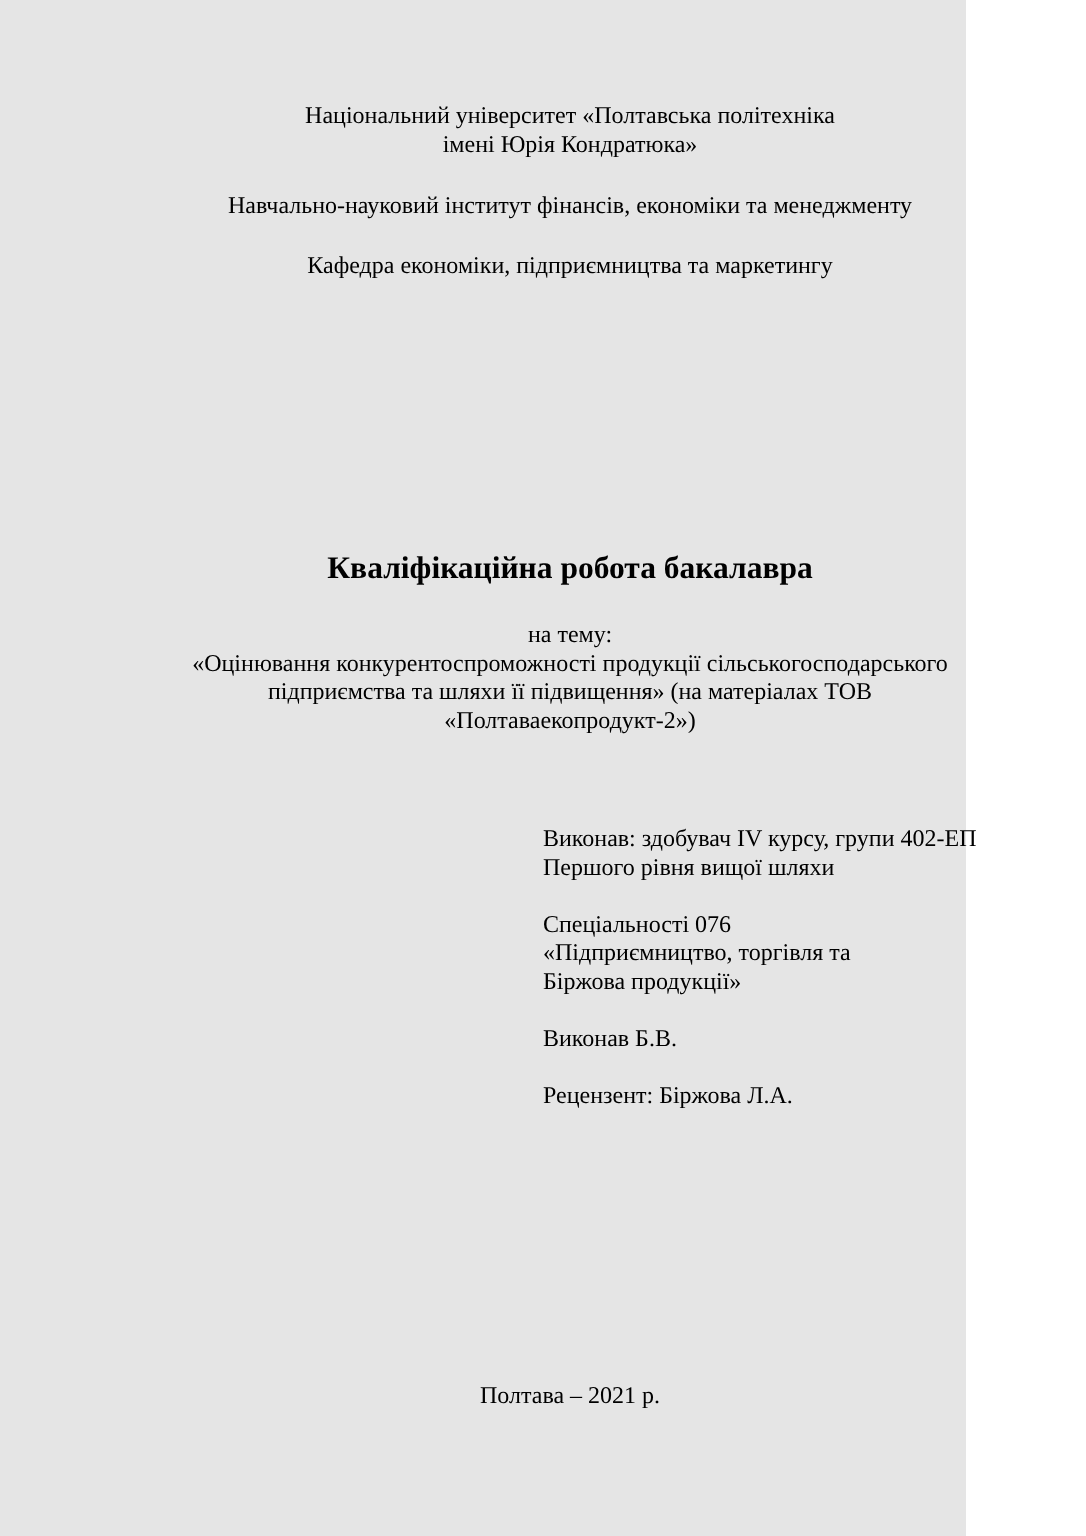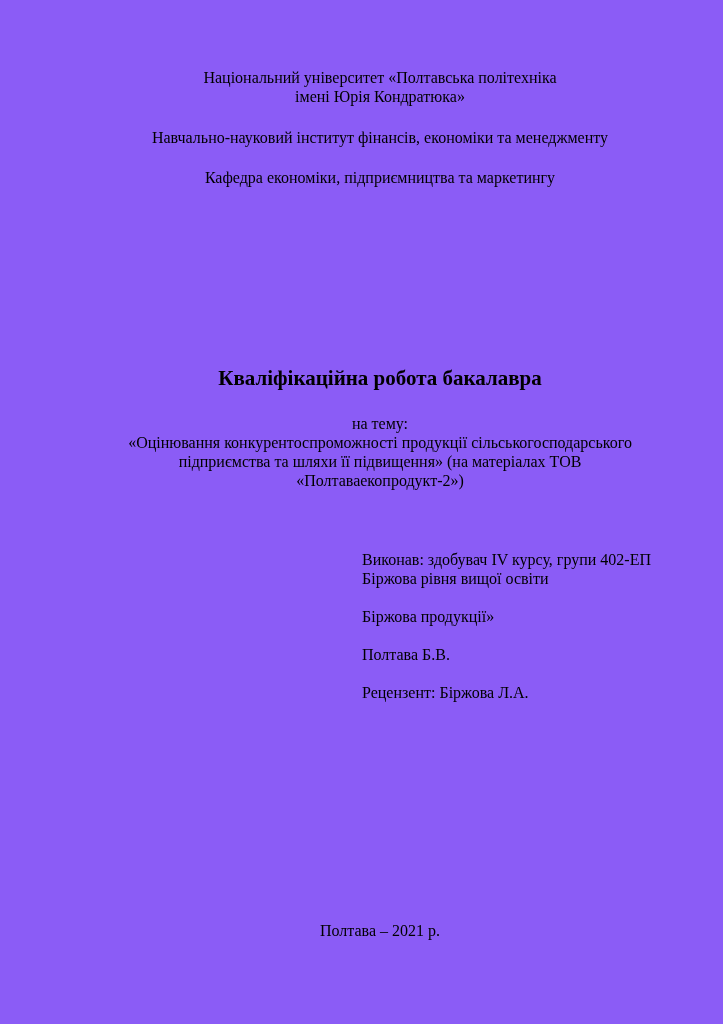--- a/index.html
+++ b/index.html
@@ -11,23 +11,23 @@
       width: 724px;
       height: 1024px;
       position: relative;
       overflow: hidden;
       font-family: "Liberation Serif", "DejaVu Serif", serif;
       color: #000000;
     }
     .page {
       position: absolute;
       left: 0; top: 0;
-      width: 723px;
+      width: 644px;
       height: 1024px;
-      background: #8b5cf6;
+      background: #e5e5e5;
     }
     .center-block {
       position: absolute;
       left: 0;
       width: 760px;
       text-align: center;
       font-size: 16px;
       line-height: 19px;
     }
     .line { display: block; white-space: nowrap; }
@@ -71,27 +71,29 @@
   <div class="center-block" style="top:414px;">
     <span class="line">на тему:</span>
     <span class="line">«Оцінювання конкурентоспроможності продукції сільськогосподарського</span>
     <span class="line">підприємства та шляхи її підвищення» (на матеріалах ТОВ</span>
     <span class="line">«Полтаваекопродукт-2»)</span>
   </div>
 
   <div class="right-block" style="top:550px;">
     <div class="para">
       <span class="line">Виконав: здобувач IV курсу, групи 402-ЕП</span>
-      <span class="line">Біржова рівня вищої освіти</span>
+      <span class="line">Першого рівня вищої шляхи</span>
     </div>
     <div class="para">
+      <span class="line">Спеціальності 076</span>
+      <span class="line">«Підприємництво, торгівля та</span>
       <span class="line">Біржова продукції»</span>
     </div>
     <div class="para">
-      <span class="line">Полтава Б.В.</span>
+      <span class="line">Виконав Б.В.</span>
     </div>
     <div class="para">
       <span class="line">Рецензент: Біржова Л.А.</span>
     </div>
   </div>
 
   <div class="center-block" style="top:921px;">
     <span class="line">Полтава – 2021 р.</span>
   </div>
 

